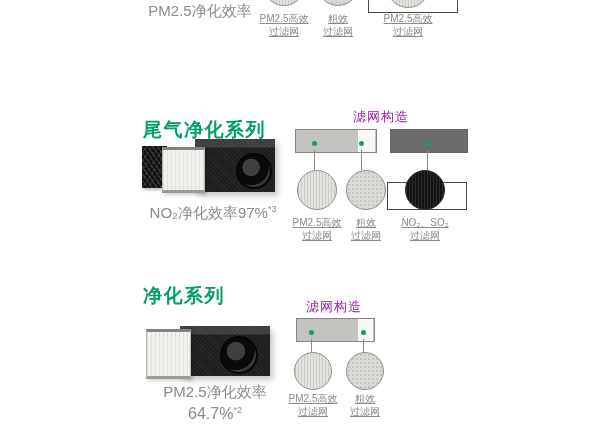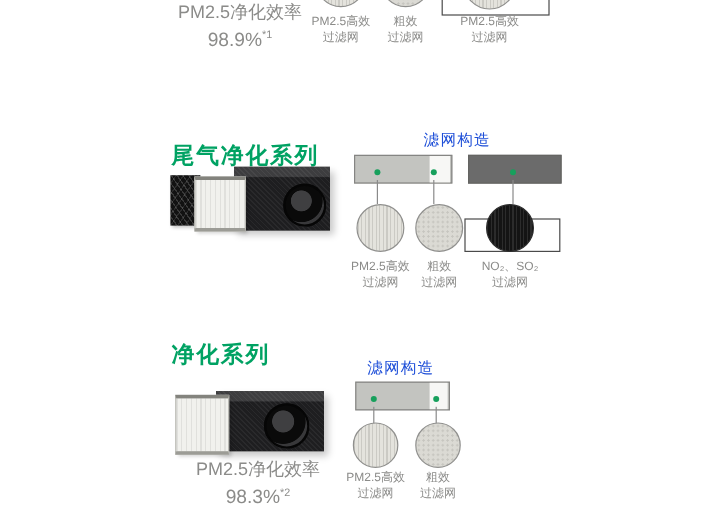--- a/index.html
+++ b/index.html
@@ -3,26 +3,26 @@
 <meta charset="utf-8">
 <style>
   html,body{margin:0;padding:0;background:#fff;}
   .canvas{
     position:relative;width:600px;height:434px;overflow:hidden;background:#ffffff;
     font-family:"Liberation Sans","DejaVu Sans",sans-serif;color:#8b8b89;
   }
   .abs{position:absolute;}
   
   .section-title{font-size:19px;font-weight:bold;color:#00a263;letter-spacing:1.5px;}
-  .structure-label{font-size:13px;color:#1d4ed8;text-align:center;letter-spacing:1px;}
+  .structure-label{font-size:13px;color:#a21caf;text-align:center;letter-spacing:1px;}
   .stat-block{text-align:center;color:#8b8b89;}
   .stat-line{font-size:15px;line-height:17.5px;white-space:nowrap;}
   .stat-value{font-size:16px;line-height:19px;}
   sup.note{font-size:9px;vertical-align:6px;letter-spacing:0;}
-  .filter-label{font-size:10px;line-height:12.5px;color:#8b8b89;text-align:center;width:70px;}
+  .filter-label{font-size:10px;line-height:12.5px;color:#8b8b89;text-align:center;width:70px;text-decoration:underline;}
   
   .bar{border:1px solid #858583;background:#c3c4c0;}
   .bar-dark{background:#6b6b6b;border:1px solid #646462;}
   .bar-seg-white{position:absolute;top:0;bottom:0;background:#f7f7f5;}
   .gdot{width:5px;height:5px;border-radius:50%;background:#17a05c;}
   .connector{width:1px;background:#8a8a8a;}
   .circle{border-radius:50%;box-sizing:border-box;}
   .tex-hepa{
     border:1px solid #90908e;background-color:#e4e3dd;
     background-image:repeating-linear-gradient(90deg,#cbcac4 0 1px,transparent 1px 3px);
@@ -61,21 +61,20 @@
     box-shadow:inset 0 0 0 2px #060606;
   }
 </style>
 </head>
 <body>
 
 <div class="canvas">
 
   <div class="abs stat-block" style="left:105px;top:2px;width:190px;">
     <div class="stat-line">PM2.5净化效率</div>
-    <div class="stat-value"><span>98.9%</span><sup class="note">*1</sup></div>
   </div>
 
   <div class="abs circle tex-hepa" style="left:263px;top:-36px;width:42px;height:42px;"></div>
   <div class="abs circle tex-coarse" style="left:317px;top:-36px;width:42px;height:42px;"></div>
   <div class="abs ring-box" style="left:368px;top:-20px;width:88px;height:31px;"></div>
   <div class="abs circle tex-hepa" style="left:386px;top:-36px;width:44px;height:44px;"></div>
 
   <div class="abs filter-label" style="left:249px;top:13px;"><span>PM2.5高效</span><br><span>过滤网</span></div>
   <div class="abs filter-label" style="left:303px;top:13px;"><span>粗效</span><br><span>过滤网</span></div>
   <div class="abs filter-label" style="left:373px;top:13px;"><span>PM2.5高效</span><br><span>过滤网</span></div>
@@ -104,20 +103,21 @@
   <div class="abs filter-label" style="left:390px;top:217px;"><span>NO₂、SO₂</span><br><span>过滤网</span></div>
 
   <div class="abs" style="left:140px;top:138px;width:152px;height:58px;">
     <div class="p-charcoal" style="left:2px;top:8px;width:25px;height:42px;"></div>
     <div class="p-box" style="left:55px;top:1px;width:80px;height:53px;"></div>
     <div class="p-filter" style="left:22px;top:9px;width:41px;height:40px;"></div>
     <div class="p-outlet" style="left:96px;top:15px;width:36px;height:36px;"></div>
   </div>
 
   <div class="abs stat-block" style="left:118px;top:201px;width:190px;">
+    <div class="stat-line"><span>NO₂净化效率97%</span><sup class="note">*3</sup></div>
   </div>
 
   <div class="abs section-title" style="left:143px;top:283px;text-align:center;">净化系列</div>
   <div class="abs structure-label" style="left:284px;top:298px;width:100px;">滤网构造</div>
 
   <div class="abs bar" style="left:296px;top:318px;width:77px;height:22px;">
     <div class="bar-seg-white" style="left:61px;width:15px;"></div>
   </div>
   <div class="abs gdot" style="left:309px;top:330px;"></div>
   <div class="abs gdot" style="left:361px;top:330px;"></div>
@@ -131,16 +131,16 @@
   <div class="abs filter-label" style="left:330px;top:393px;"><span>粗效</span><br><span>过滤网</span></div>
 
   <div class="abs" style="left:140px;top:322px;width:152px;height:58px;">
     <div class="p-box" style="left:40px;top:4px;width:90px;height:50px;"></div>
     <div class="p-filter" style="left:6px;top:7px;width:43px;height:44px;"></div>
     <div class="p-outlet" style="left:80px;top:14px;width:38px;height:38px;"></div>
   </div>
 
   <div class="abs stat-block" style="left:125px;top:383px;width:180px;">
     <div class="stat-line">PM2.5净化效率</div>
-    <div class="stat-value"><span>98.3%</span><sup class="note">*2</sup></div>
+    <div class="stat-value"><span>64.7%</span><sup class="note">*2</sup></div>
   </div>
 
 </div>
 
 </body></html>

